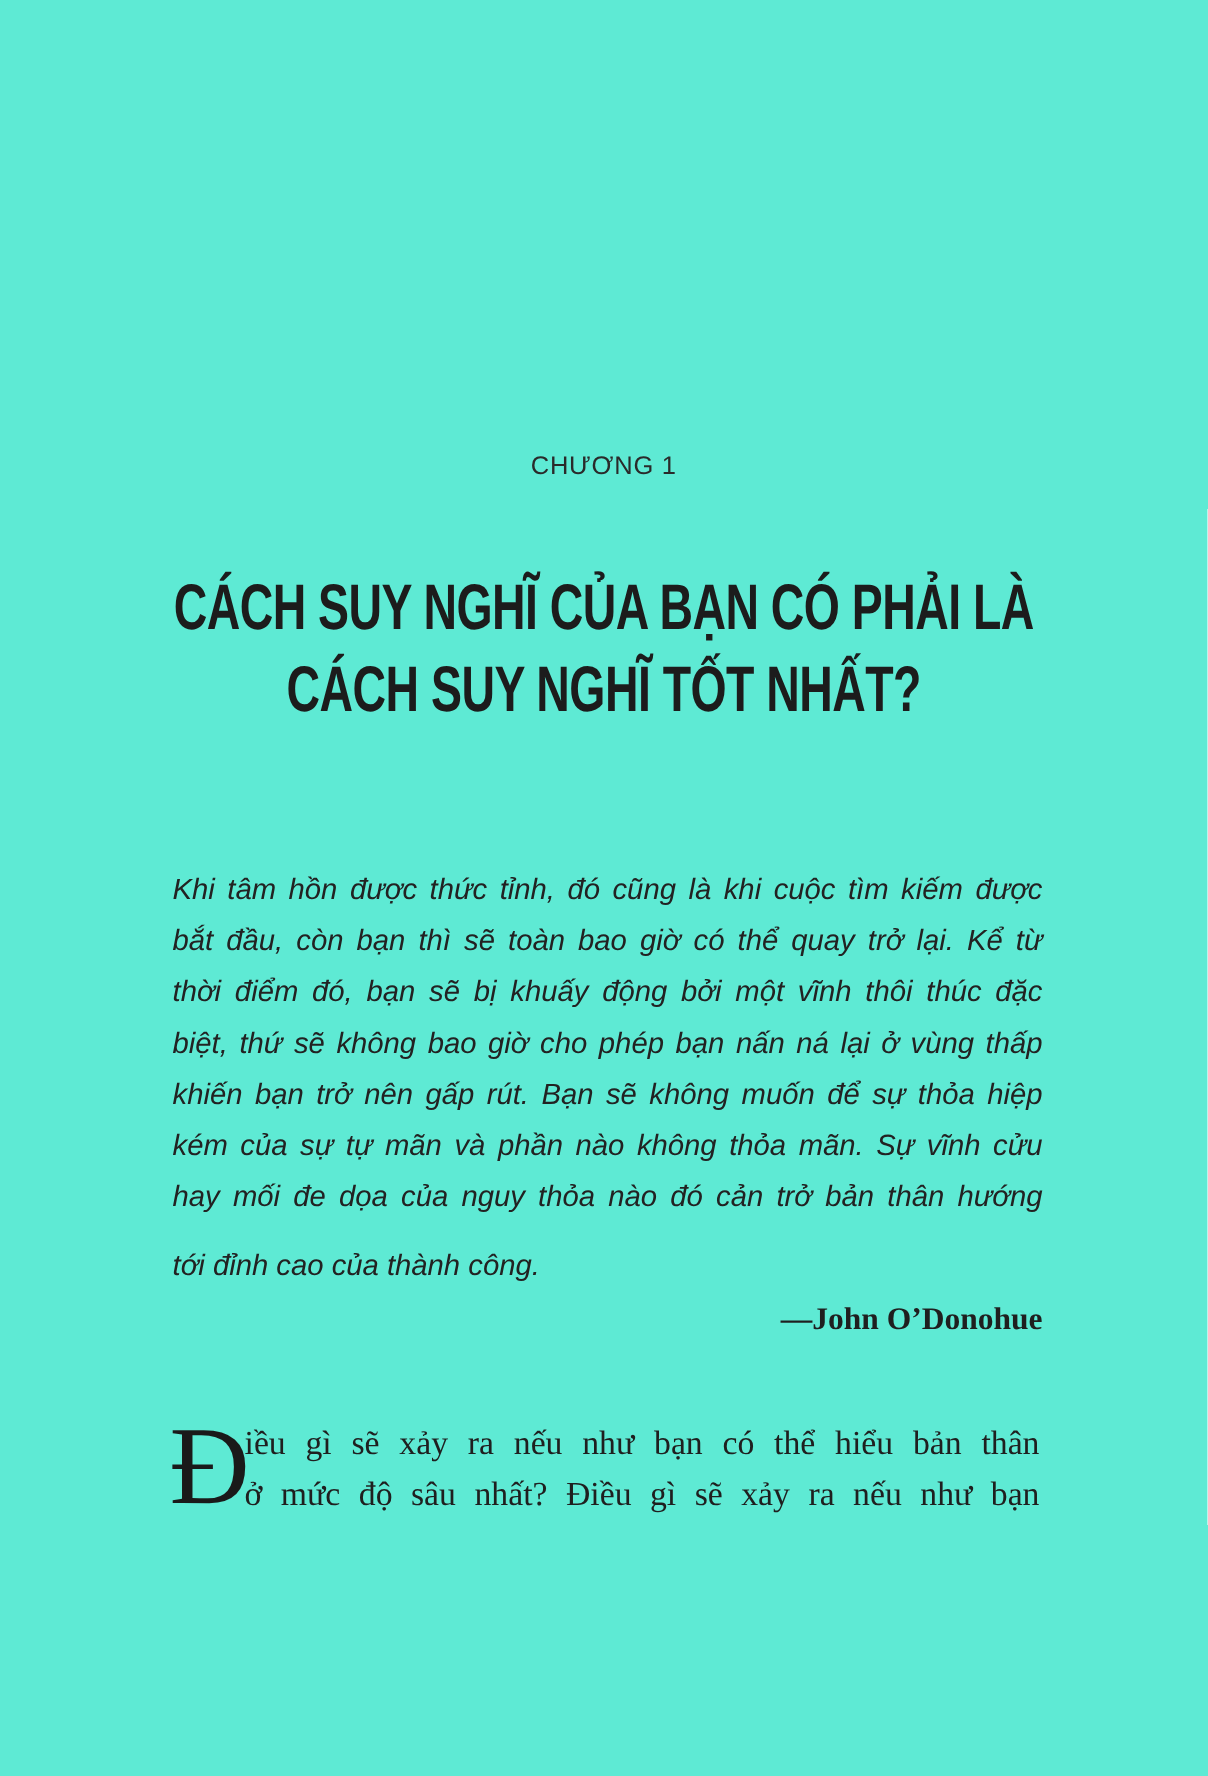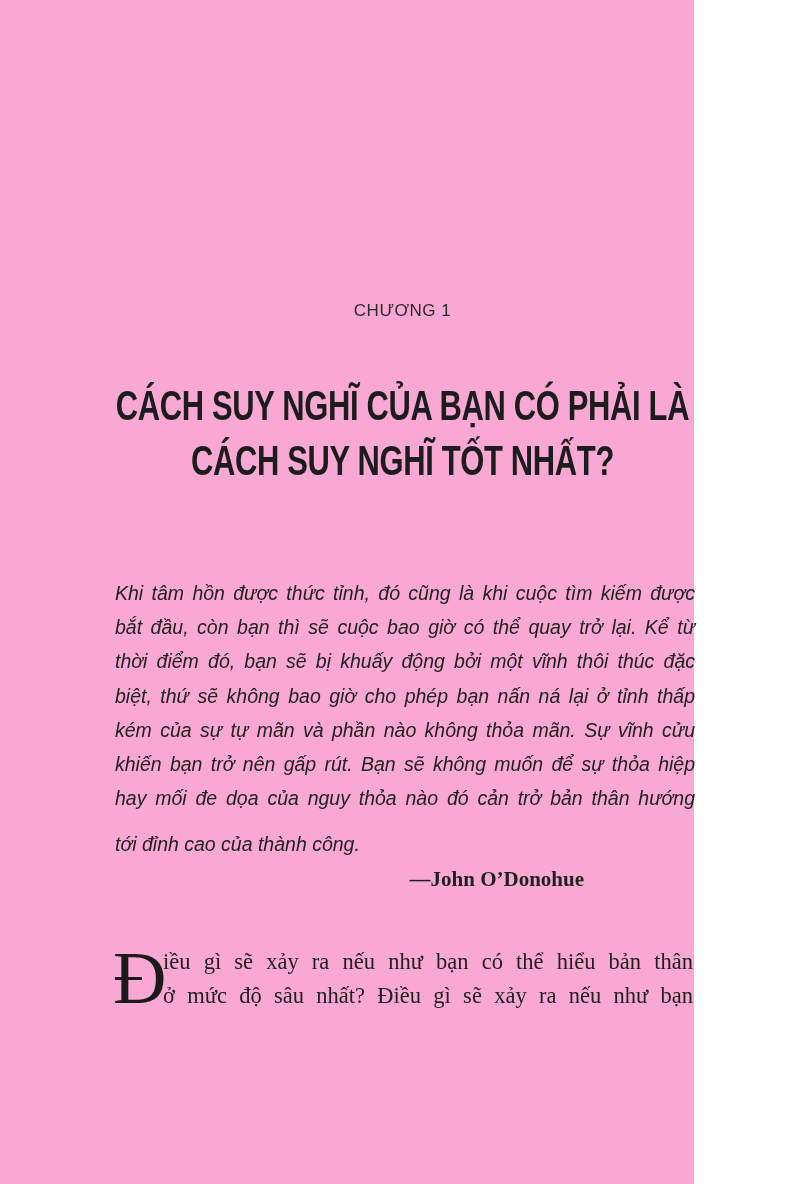--- a/index.html
+++ b/index.html
@@ -10,22 +10,22 @@
     body {
       width: 805px;
       height: 1184px;
       position: relative;
       overflow: hidden;
       color: #1f1f1f;
     }
     .page {
       position: absolute;
       left: 0; top: 0;
-      width: 694px; height: 1184px;
-      background: #f9a8d4;
+      width: 805px; height: 1184px;
+      background: #5eead4;
     }
     .chapter-label {
       position: absolute;
       top: 299px;
       left: 0;
       width: 805px;
       text-align: center;
       font-family: "Liberation Sans", "DejaVu Sans", sans-serif;
       font-size: 17px;
       letter-spacing: 0.5px;
@@ -120,25 +120,25 @@
 
   <div class="chapter-label">CHƯƠNG 1</div>
 
   <div class="chapter-title">
     <span class="line">CÁCH SUY NGHĨ CỦA BẠN CÓ PHẢI LÀ</span>
     <span class="line">CÁCH SUY NGHĨ TỐT NHẤT?</span>
   </div>
 
   <div class="epigraph">
     <span class="eline">Khi tâm hồn được thức tỉnh, đó cũng là khi cuộc tìm kiếm được</span>
-    <span class="eline">bắt đầu, còn bạn thì sẽ cuộc bao giờ có thể quay trở lại. Kể từ</span>
+    <span class="eline">bắt đầu, còn bạn thì sẽ toàn bao giờ có thể quay trở lại. Kể từ</span>
     <span class="eline">thời điểm đó, bạn sẽ bị khuấy động bởi một vĩnh thôi thúc đặc</span>
-    <span class="eline">biệt, thứ sẽ không bao giờ cho phép bạn nấn ná lại ở tỉnh thấp</span>
+    <span class="eline">biệt, thứ sẽ không bao giờ cho phép bạn nấn ná lại ở vùng thấp</span>
+    <span class="eline">khiến bạn trở nên gấp rút. Bạn sẽ không muốn để sự thỏa hiệp</span>
     <span class="eline">kém của sự tự mãn và phần nào không thỏa mãn. Sự vĩnh cửu</span>
-    <span class="eline">khiến bạn trở nên gấp rút. Bạn sẽ không muốn để sự thỏa hiệp</span>
     <span class="eline">hay mối đe dọa của nguy thỏa nào đó cản trở bản thân hướng</span>
     <span class="eline last">tới đỉnh cao của thành công.</span>
   </div>
 
   <div class="attribution">—John O’Donohue</div>
 
   <div class="body-text">
     <span class="dropcap">Đ</span>
     <span class="bline indented">iều gì sẽ xảy ra nếu như bạn có thể hiểu bản thân</span>
     <span class="bline indented">ở mức độ sâu nhất? Điều gì sẽ xảy ra nếu như bạn</span>

